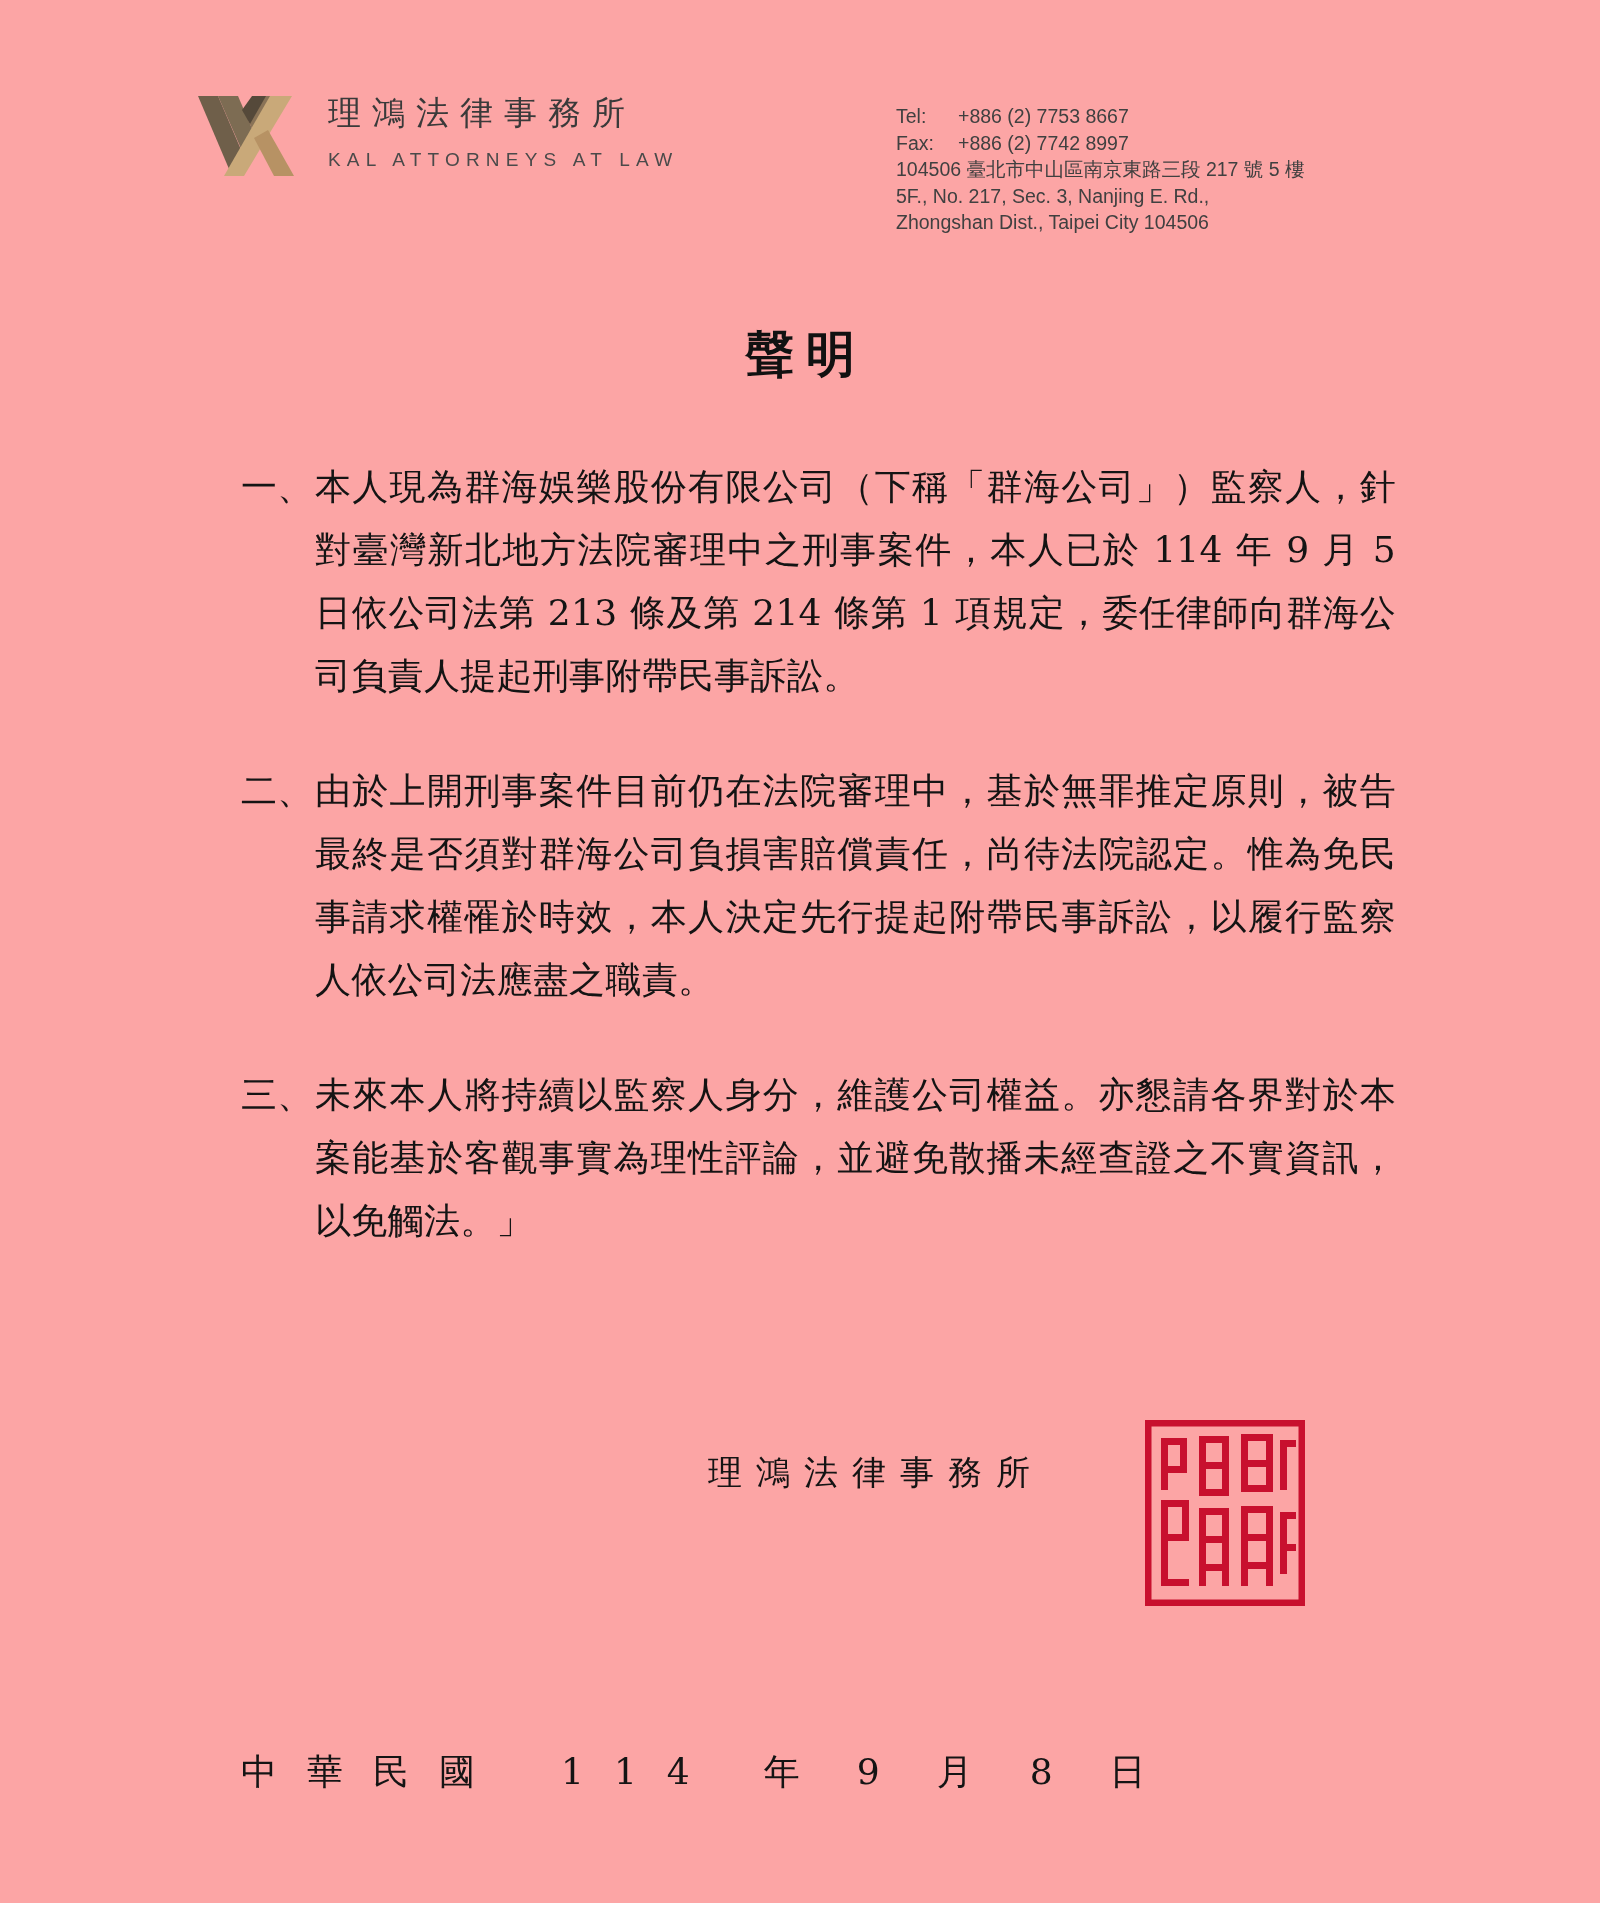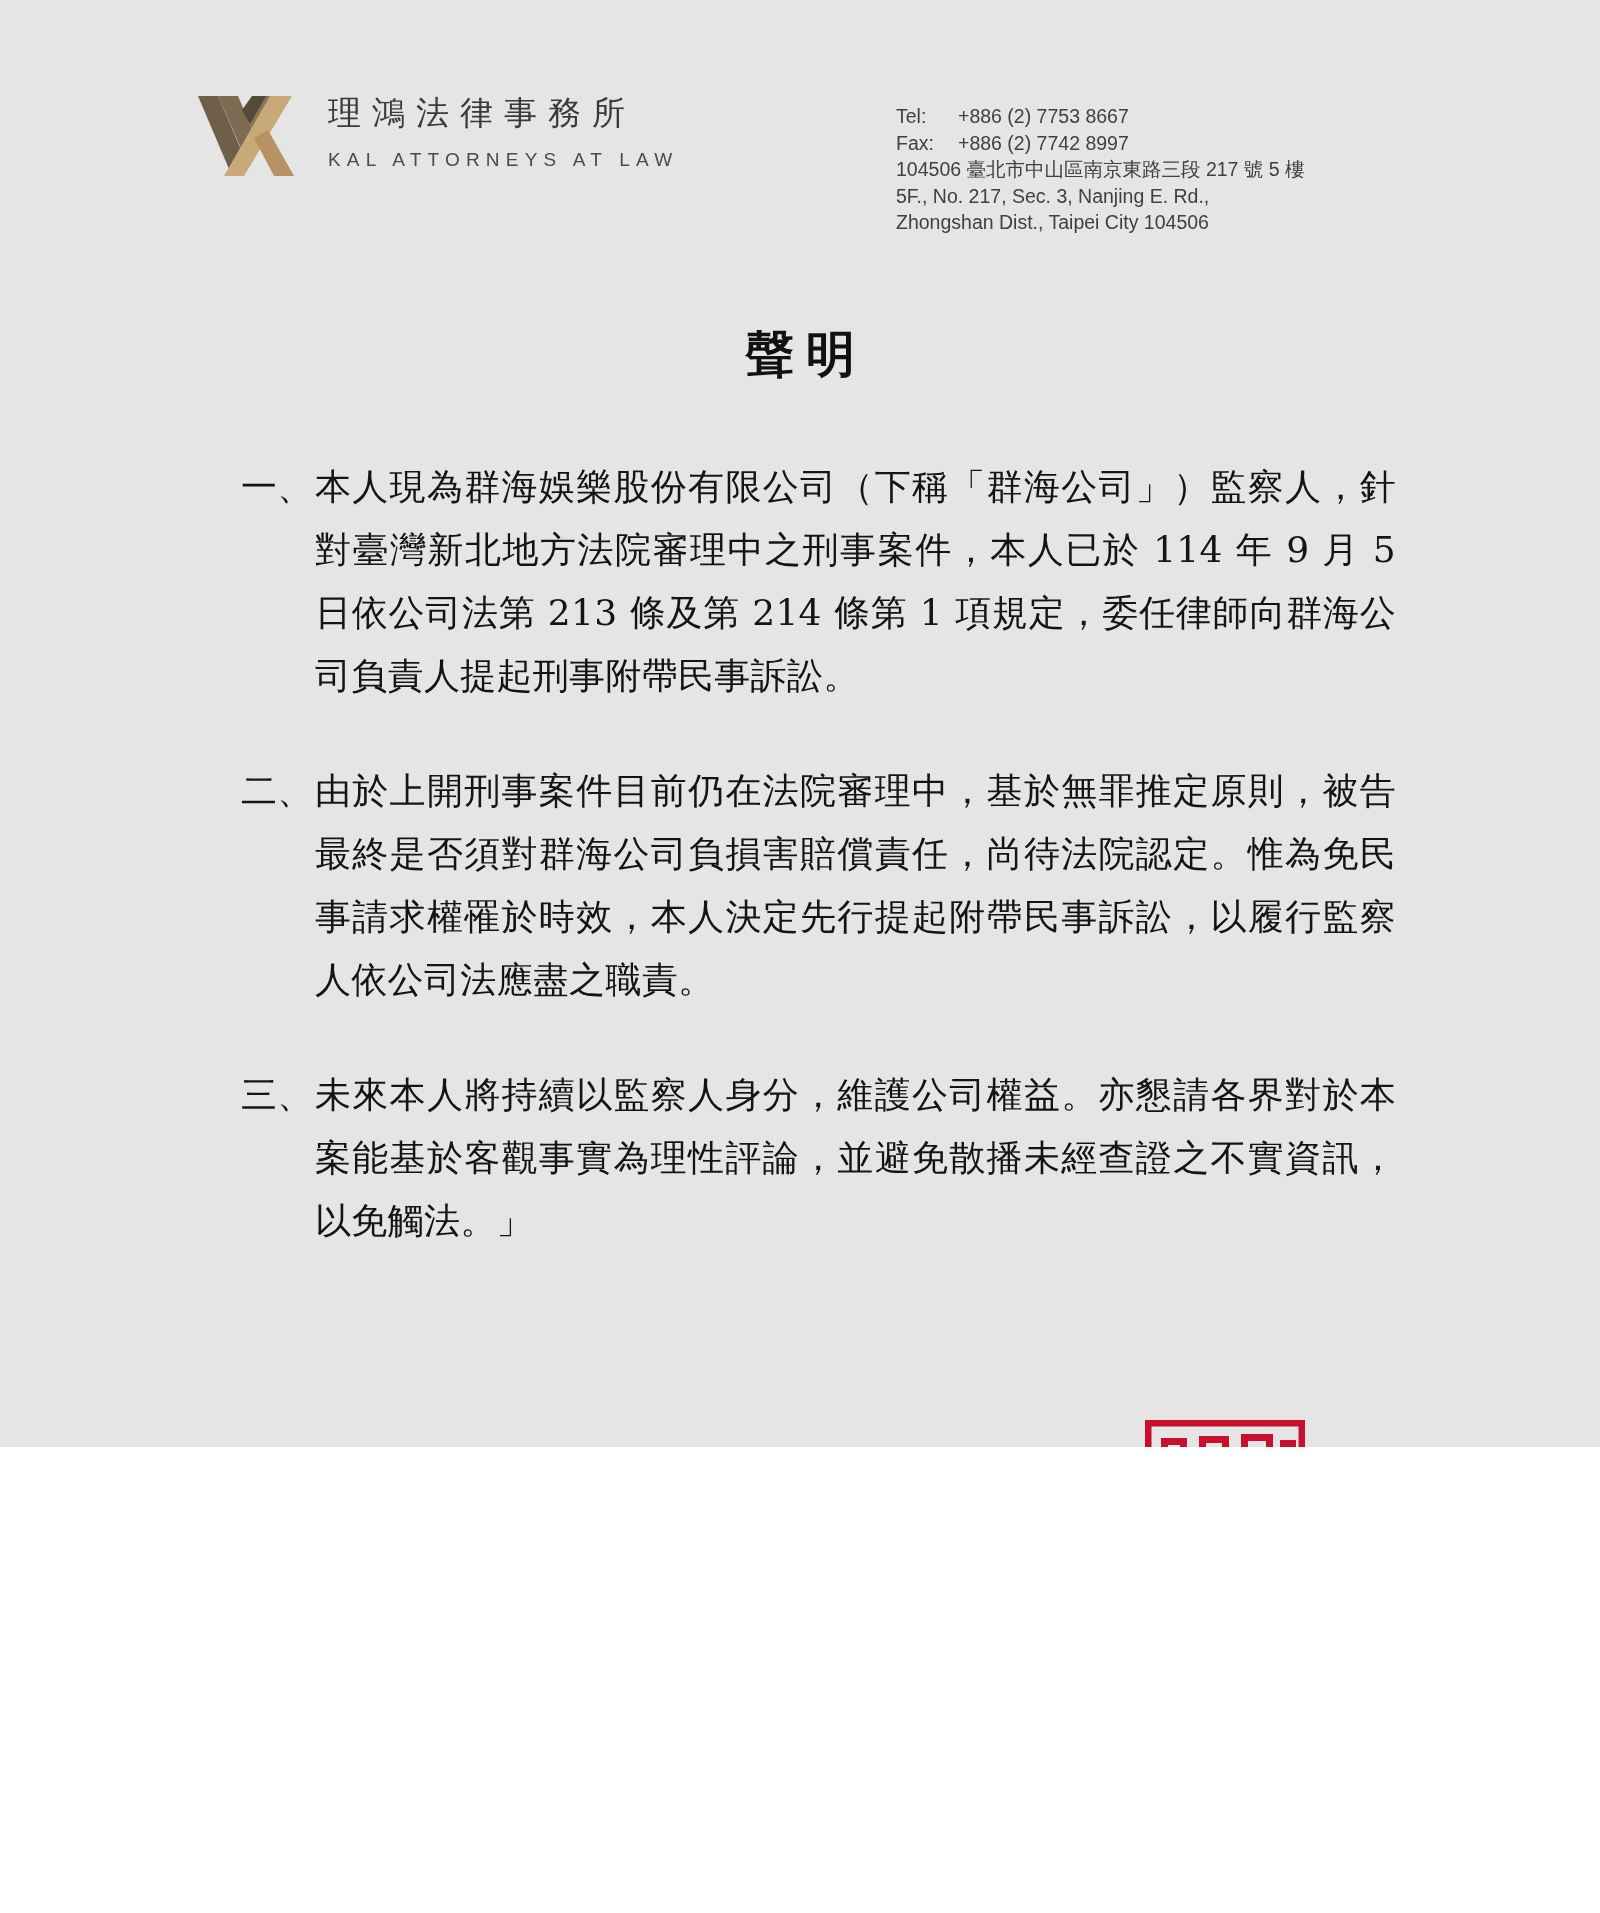--- a/index.html
+++ b/index.html
@@ -8,22 +8,22 @@
     padding: 0;
     background: #ffffff;
   }
   body {
     font-family: "DejaVu Sans", "Liberation Sans", sans-serif;
     color: #1a1a1a;
   }
   .page {
     position: relative;
     width: 1600px;
-    height: 1447px;
-    background: #e5e5e5;
+    height: 1903px;
+    background: #fca5a5;
     overflow: hidden;
     box-sizing: border-box;
   }
 
   
   .letterhead {
     position: absolute;
     left: 0;
     top: 0;
     width: 1600px;
@@ -274,14 +274,17 @@
         <rect x="96" y="142" width="32" height="7"></rect>
       <rect x="121" y="86" width="7" height="80"></rect>
       <rect x="135" y="20" width="7" height="50"></rect>
         <rect x="135" y="92" width="7" height="62"></rect>
       <rect x="135" y="20" width="16" height="7"></rect>
         <rect x="135" y="92" width="16" height="7"></rect>
       <rect x="135" y="124" width="16" height="7"></rect>
     </g>
   </svg>
 
+  <div class="date-line">
+    <span style="letter-spacing:30px;">中華民國</span><span class="d-gap-l"></span><span style="letter-spacing:30px;">114</span><span class="d-gap-m"></span><span>年</span><span class="d-gap-l"></span><span>9</span><span class="d-gap-l"></span><span>月</span><span class="d-gap-l"></span><span>8</span><span class="d-gap-l"></span><span>日</span>
+  </div>
 
 </div>
 
 </body></html>

